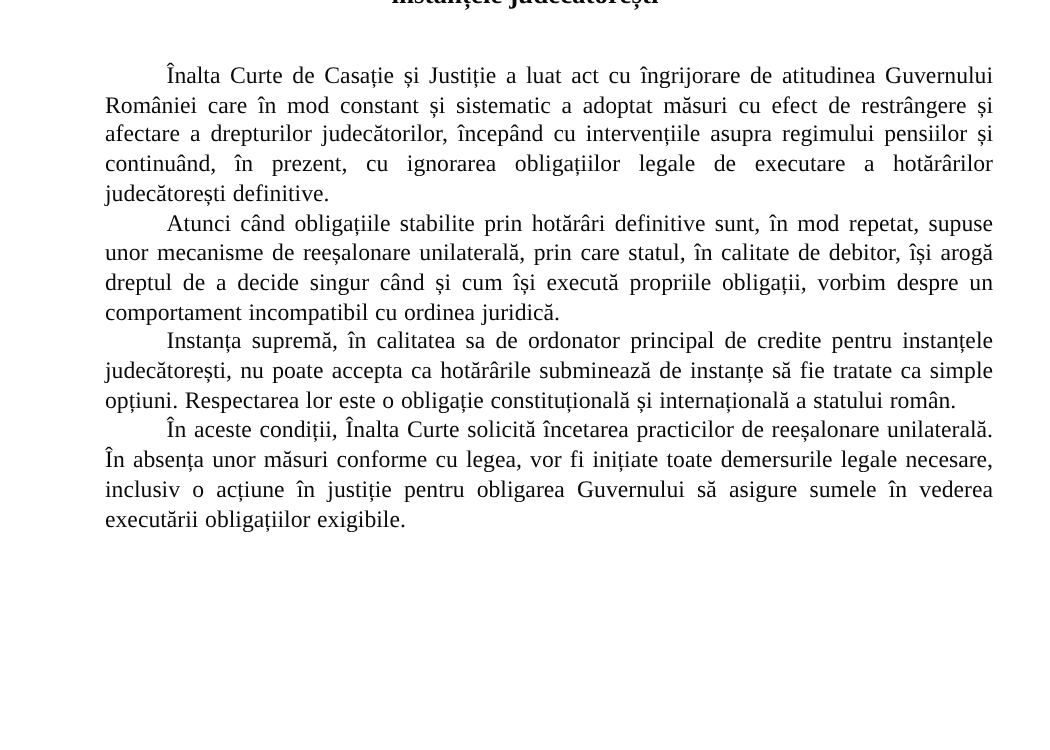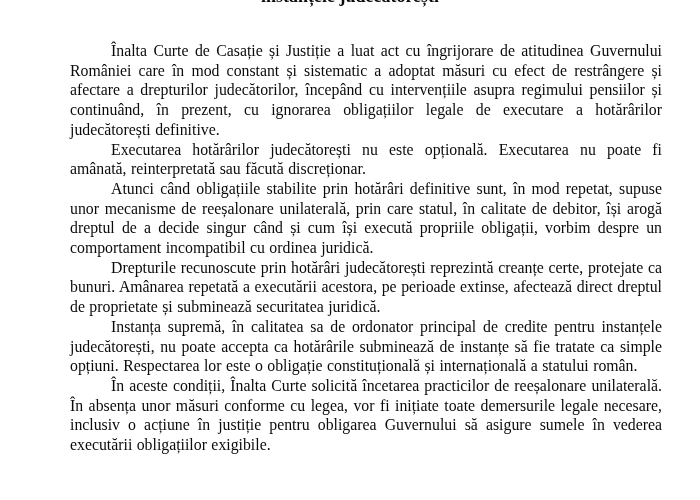--- a/index.html
+++ b/index.html
@@ -44,19 +44,17 @@
     word-spacing: 0.5px;
   }
 </style>
 </head>
 <body>
 
 <div class="page">
   <h1 class="doc-title">instanțele judecătorești</h1>
   <div class="content">
     <p>Înalta Curte de Casație și Justiție a luat act cu îngrijorare de atitudinea Guvernului României care în mod constant și sistematic a adoptat măsuri cu efect de restrângere și afectare a drepturilor judecătorilor, începând cu intervențiile asupra regimului pensiilor și continuând, în prezent, cu ignorarea obligațiilor legale de executare a hotărârilor judecătorești definitive.</p>
-    <p>Executarea hotărârilor judecătorești nu este opțională. Executarea nu poate fi amânată, reinterpretată sau făcută discreționar.</p>
     <p>Atunci când obligațiile stabilite prin hotărâri definitive sunt, în mod repetat, supuse unor mecanisme de reeșalonare unilaterală, prin care statul, în calitate de debitor, își arogă dreptul de a decide singur când și cum își execută propriile obligații, vorbim despre un comportament incompatibil cu ordinea juridică.</p>
-    <p>Drepturile recunoscute prin hotărâri judecătorești reprezintă creanțe certe, protejate ca bunuri. Amânarea repetată a executării acestora, pe perioade extinse, afectează direct dreptul de proprietate și subminează securitatea juridică.</p>
     <p>Instanța supremă, în calitatea sa de ordonator principal de credite pentru instanțele judecătorești, nu poate accepta ca hotărârile subminează de instanțe să fie tratate ca simple opțiuni. Respectarea lor este o obligație constituțională și internațională a statului român.</p>
     <p>În aceste condiții, Înalta Curte solicită încetarea practicilor de reeșalonare unilaterală. În absența unor măsuri conforme cu legea, vor fi inițiate toate demersurile legale necesare, inclusiv o acțiune în justiție pentru obligarea Guvernului să asigure sumele în vederea executării obligațiilor exigibile.</p>
   </div>
 </div>
 
 </body></html>

